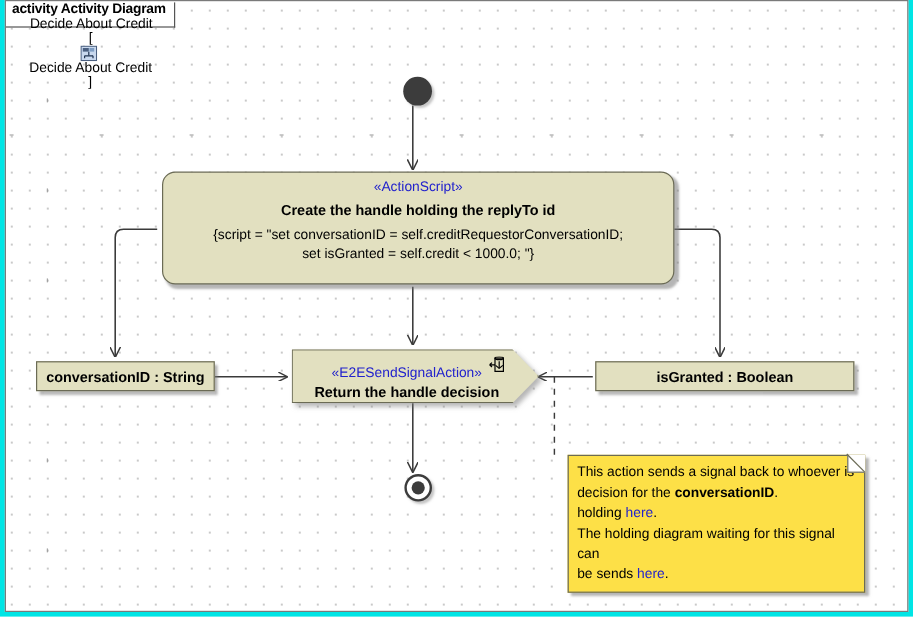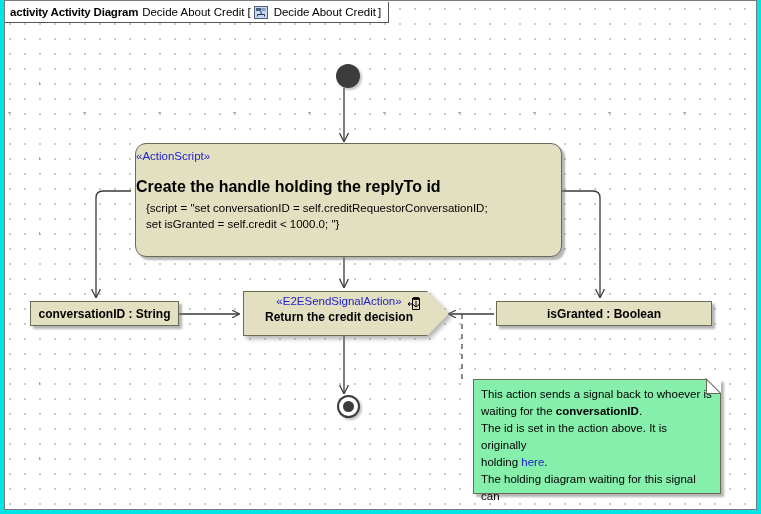--- a/index.html
+++ b/index.html
@@ -64,20 +64,21 @@
     border-top: none;
     border-radius: 0 0 0 0;
     display: flex;
     align-items: center;
     padding: 0 7px 0 5px;
     font-size: 11.5px;
     color: #000000;
     white-space: nowrap;
     z-index: 20;
     box-sizing: border-box;
+    flex-direction: column;
   }
   .diagram-tab::after {
     content: "";
     position: absolute;
     right: -1px;
     top: -1px;
     width: 0;
     height: 0;
   }
   .tab-kind {
@@ -98,40 +99,40 @@
     position: relative;
     flex: 0 0 auto;
   }
 
   
   .action-box {
     position: absolute;
     left: 130px;
     top: 142px;
     width: 427px;
-    height: 114px;
+    height: 94px;
     background: #e2e0c0;
     border: 1px solid #6b6b55;
     border-radius: 11px;
     box-sizing: border-box;
     box-shadow: 3px 3px 2px rgba(120,120,120,0.55);
-    text-align: left;
+    text-align: center;
     padding-top: 5px;
   }
   .stereotype {
     color: #2222cc;
     font-size: 11.5px;
     line-height: 15px;
   }
   .node-title {
     font-weight: bold;
-    font-size: 16px;
+    font-size: 12px;
     color: #000000;
     line-height: 18px;
-    margin-top: 14px;
+    margin-top: 2px;
   }
   .script-body {
     font-size: 11.5px;
     color: #000000;
     line-height: 16px;
     margin-top: 4px;
     padding: 0 10px;
   }
 
   
@@ -175,21 +176,21 @@
     position: absolute;
     inset: 0;
     background: #e2e0c0;
     border: 1px solid #6b6b55;
     box-sizing: border-box;
     clip-path: polygon(0 0, calc(100% - 22px) 0, 100% 50%, calc(100% - 22px) 100%, 0 100%);
   }
   .signal-text {
     position: absolute;
     inset: 0;
-    padding-top: 2px;
+    padding-top: 12px;
     text-align: center;
     padding-right: 14px;
   }
   .signal-stereo {
     color: #2222cc;
     font-size: 11.5px;
     line-height: 16px;
   }
   .signal-title {
     font-weight: bold;
@@ -240,21 +241,21 @@
     background: #3c3c3c;
   }
 
   
   .note {
     position: absolute;
     left: 468px;
     top: 378px;
     width: 248px;
     height: 115px;
-    background: #86efac;
+    background: #fde047;
     border: 1px solid #6b6b55;
     box-sizing: border-box;
     box-shadow: 3px 3px 2px rgba(120,120,120,0.55);
     font-size: 11.5px;
     color: #000000;
     line-height: 17px;
     padding: 6px 8px 0 7px;
   }
   .note-fold {
     position: absolute;
@@ -345,43 +346,40 @@
     </div>
 
     <div class="pin-box" id="pin-right">
       <span>isGranted : Boolean</span>
     </div>
 
     <div class="signal-wrap">
       <div class="signal-shape"></div>
       <div class="signal-text">
         <div class="signal-stereo">«E2ESendSignalAction»</div>
-        <div class="signal-title">Return the credit decision</div>
+        <div class="signal-title">Return the handle decision</div>
       </div>
       <svg class="signal-icon" viewBox="0 0 16 15" xmlns="http://www.w3.org/2000/svg">
         <path d="M5.5 1.5 h7 v11 h-7 z" fill="none" stroke="#000" stroke-width="1"></path>
         <ellipse cx="9" cy="1.5" rx="3.5" ry="1.2" fill="none" stroke="#000" stroke-width="1"></ellipse>
         <path d="M9 4 v6" fill="none" stroke="#000" stroke-width="1"></path>
         <path d="M9 10 l-3 -2.5 M9 10 l3 -2.5" fill="none" stroke="#000" stroke-width="1"></path>
         <path d="M5.5 7 h-4.5 M1 7 l2 -1.8 M1 7 l2 1.8" fill="none" stroke="#000" stroke-width="1"></path>
       </svg>
     </div>
 
     <div class="final-node"></div>
 
     <div class="note">
       <div class="note-fold"></div>
       <div>
         <span>This action sends a signal back to whoever is</span>
       </div>
       <div>
-        <span>waiting for the </span><b>conversationID</b><span>.</span>
-      </div>
-      <div>
-        <span>The id is set in the action above. It is originally</span>
+        <span>decision for the </span><b>conversationID</b><span>.</span>
       </div>
       <div>
         <span>holding </span><span class="lnk">here</span><span>.</span>
       </div>
       <div>
         <span>The holding diagram waiting for this signal can</span>
       </div>
       <div>
         <span>be sends </span><span class="lnk">here</span><span>.</span>
       </div>

